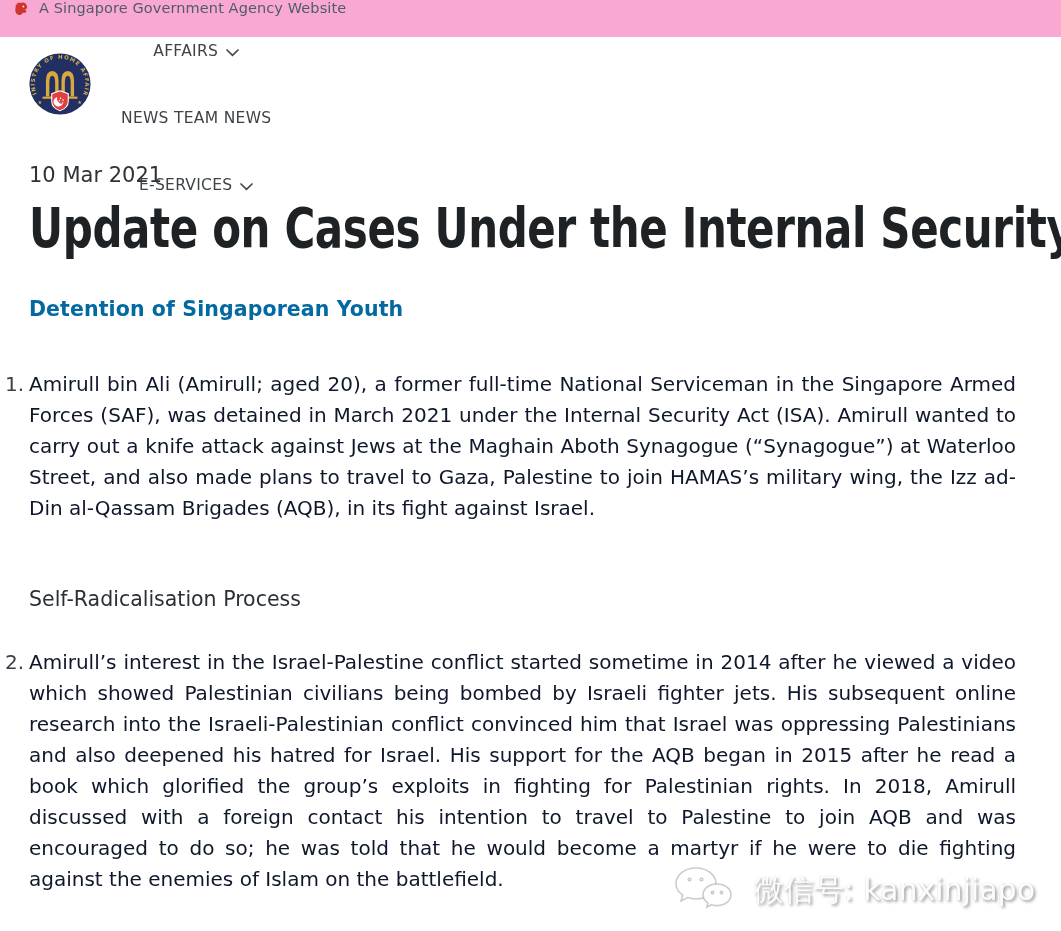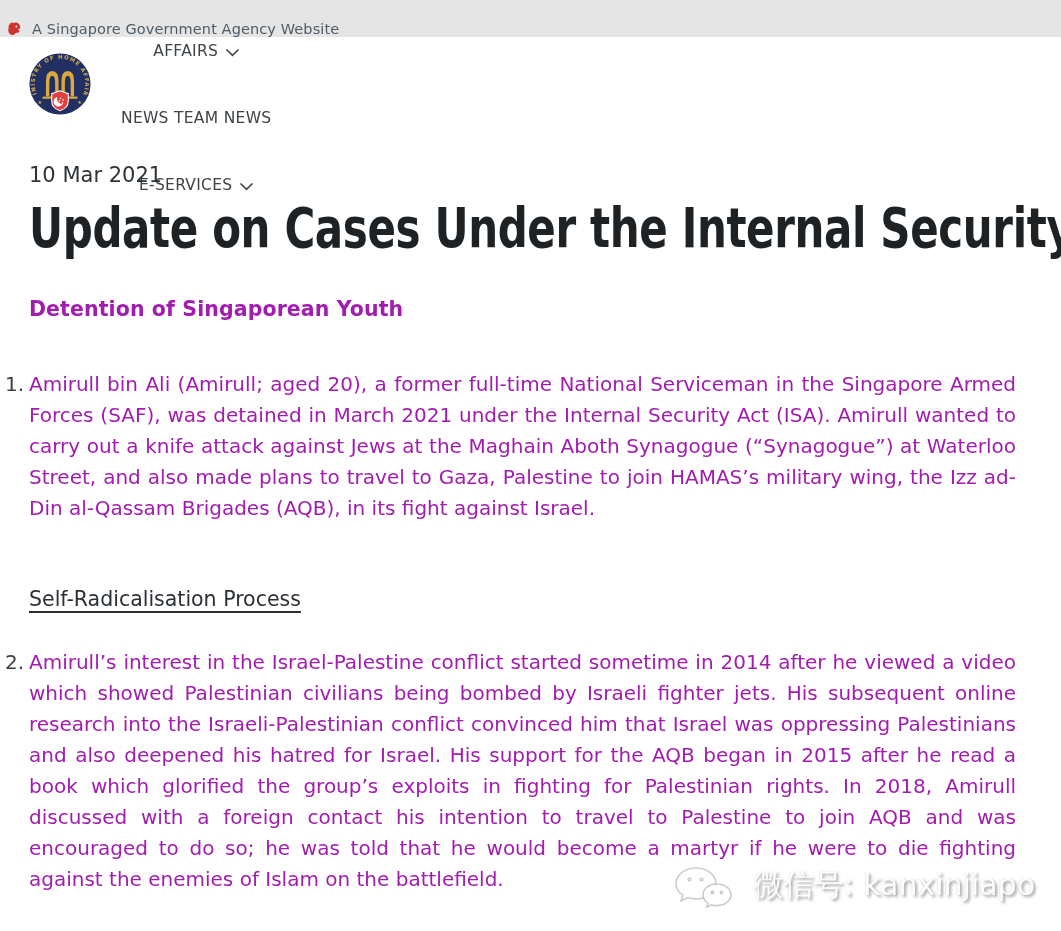--- a/index.html
+++ b/index.html
@@ -8,23 +8,23 @@
     width:1061px; height:931px;
     background:#ffffff;
     font-family:"DejaVu Sans","Liberation Sans",sans-serif;
     position:relative;
     overflow:hidden;
   }
 
   
   .topbar {
     height:37px;
-    background:#e5e5e5;
-    display:flex; align-items:flex-end;
-    padding-left:6px; gap:9px;
+    background:#f9a8d4;
+    display:flex; align-items:flex-start;
+    padding-left:13px; gap:9px;
   }
   .topbar-text {
     font-size:14.5px;
     color:#4e5c68;
     letter-spacing:0.1px;
   }
 
   
   .navbar {
     height:94px;
@@ -59,54 +59,53 @@
     letter-spacing:-0.5px;
     color:#1e2225;
     white-space:nowrap;
     transform:scaleX(0.75);
     transform-origin:0 50%;
   }
   h2.section-bold {
     margin:37px 0 0 0;
     font-size:20.5px;
     font-weight:700;
-    color:#a21caf;
+    color:#0369a1;
     letter-spacing:0.1px;
   }
   h3.section-underline {
     margin:63px 0 0 0;
     font-size:20.5px;
     font-weight:400;
     color:#2b3036;
-    text-decoration:underline;
     text-underline-offset:5px;
     text-decoration-thickness:1.5px;
   }
   .para { position:relative; }
   .para.first  { margin-top:48px; }
   .para.second { margin-top:36px; }
   .para .num {
     position:absolute;
     left:-24px; top:0;
     font-size:20px; line-height:31px;
     color:#3b4046;
   }
   .para p {
     margin:0;
     font-size:20px;
     line-height:31px;
     text-align:justify;
-    color:#a21caf;
+    color:#0f172a;
   }
 
   
   .watermark {
     position:absolute;
     right:26px; bottom:20px;
-    display:flex; align-items:flex-start; gap:20px;
+    display:flex; align-items:flex-end; gap:20px;
     pointer-events:none;
   }
   .watermark-text {
     font-size:30px;
     color:rgba(255,255,255,0.95);
     text-shadow:2px 2px 3px rgba(110,110,110,0.65), -0.5px -0.5px 1px rgba(190,190,190,0.4);
     white-space:nowrap;
   }
 </style>
 </head>

